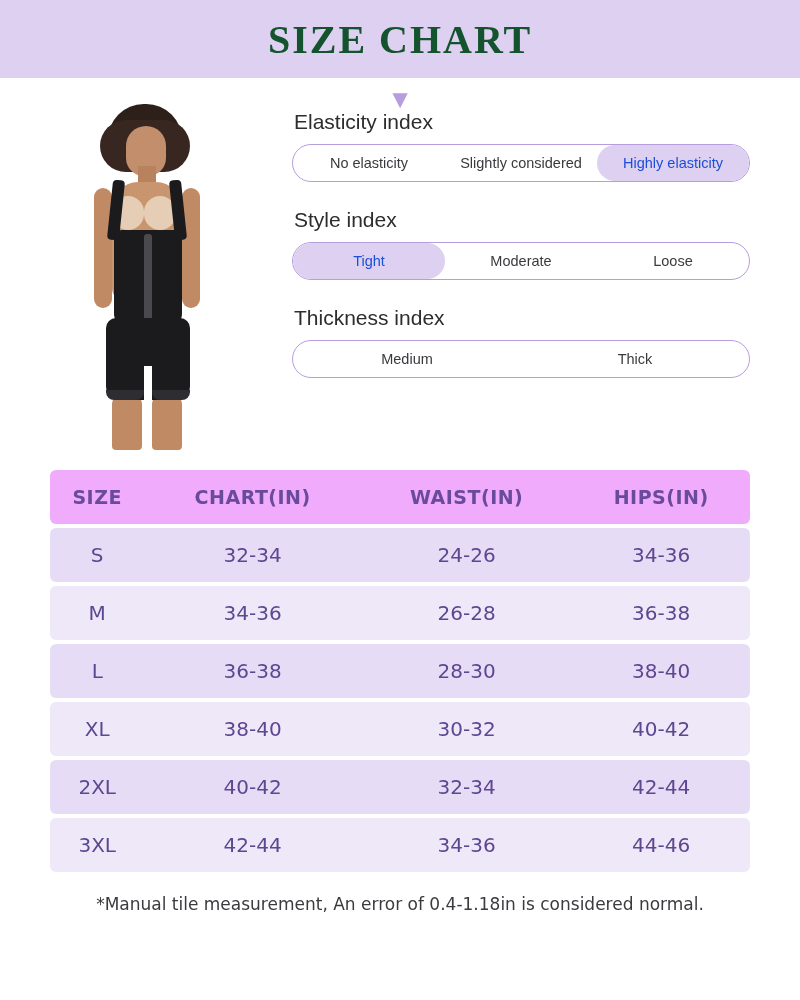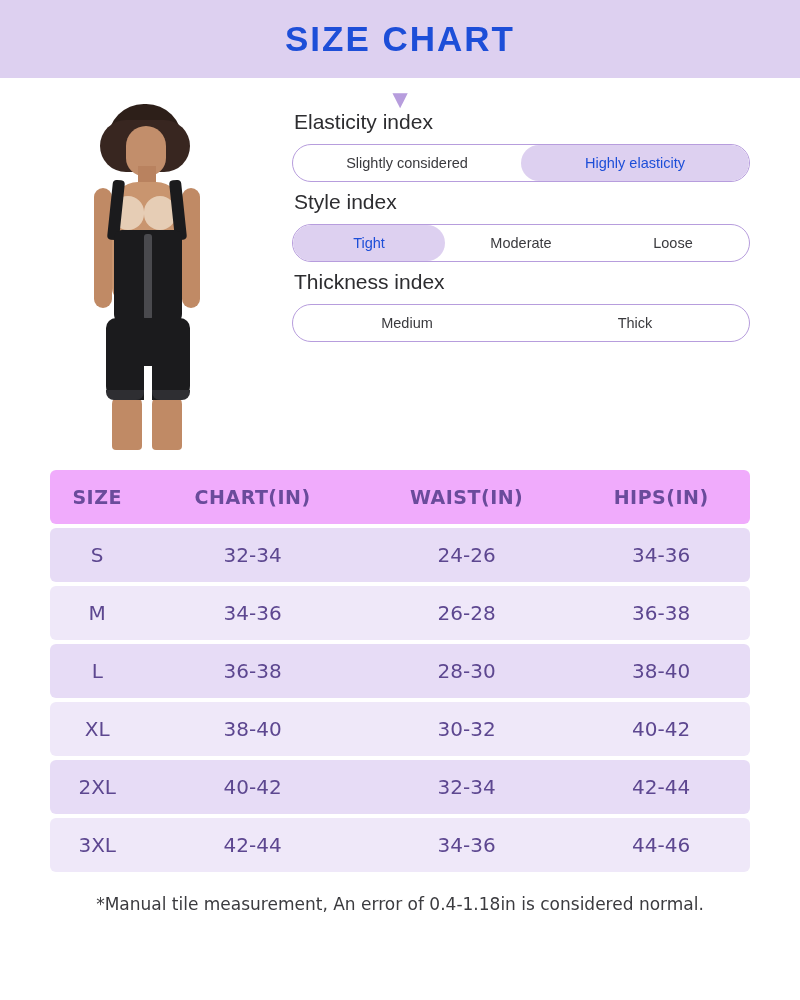--- a/index.html
+++ b/index.html
@@ -22,25 +22,25 @@
 
   
   .header {
     height: 78px;
     background: #ddd0f0;
     display: flex;
     align-items: center;
     justify-content: center;
   }
   .header-title {
-    font-size: 35px;
+    font-size: 40px;
     font-weight: bold;
     letter-spacing: 2px;
-    color: #1d4ed8;
-    font-family: Liberation Sans, sans-serif;
+    color: #14532d;
+    font-family: Liberation Serif, serif;
   }
   .chevron {
     position: absolute;
     top: 86px;
     left: 0;
     width: 100%;
     text-align: center;
     color: #b79ddd;
     font-size: 26px;
     line-height: 26px;
@@ -202,21 +202,21 @@
   }
   .m-leg-l { left: 56px; }
   .m-leg-r { left: 96px; }
 
   
   .indexes {
     flex: 1;
     padding-right: 50px;
     padding-top: 10px;
   }
-  .index-block { margin-bottom: 8px; }
+  .index-block { margin-bottom: 26px; }
   .index-title {
     font-size: 21px;
     color: #2d2d30;
     margin: 0 0 10px 2px;
     font-family: "Liberation Sans", sans-serif;
   }
   .pill-bar {
     display: flex;
     border: 1.6px solid #b79ddd;
     border-radius: 20px;
@@ -313,20 +313,21 @@
         <div class="m-lace-l"></div>
         <div class="m-lace-r"></div>
       </div>
     </div>
 
     <div class="indexes">
 
       <div class="index-block">
         <div class="index-title">Elasticity index</div>
         <div class="pill-bar">
+          <div class="pill">No elasticity</div>
           <div class="pill">Slightly considered</div>
           <div class="pill active">Highly elasticity</div>
         </div>
       </div>
 
       <div class="index-block">
         <div class="index-title">Style index</div>
         <div class="pill-bar">
           <div class="pill active">Tight</div>
           <div class="pill">Moderate</div>

